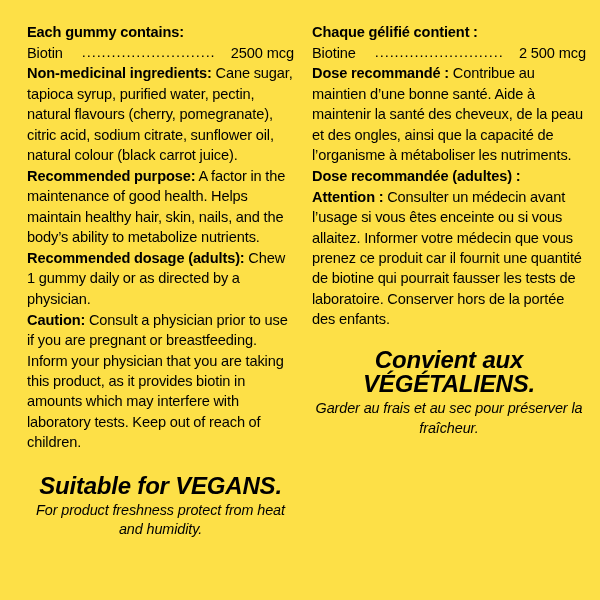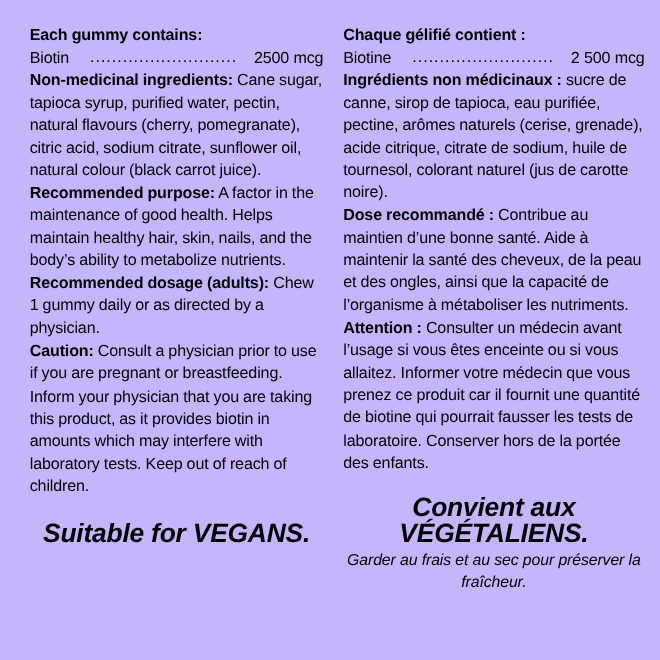--- a/index.html
+++ b/index.html
@@ -12,21 +12,21 @@
     width: 600px;
     height: 600px;
     overflow: hidden;
     font-family: "Liberation Sans", sans-serif;
     color: #000000;
   }
   .label-panel {
     position: relative;
     width: 600px;
     height: 600px;
-    background: #c4b5fd;
+    background: #fde047;
     box-sizing: border-box;
     display: flex;
     flex-direction: row;
     align-items: flex-start;
     padding: 22px 14px 0 27px;
   }
   .column {
     box-sizing: border-box;
   }
   .column-en {
@@ -119,39 +119,42 @@
     <p class="para"><b>Recommended dosage (adults):</b><span> Chew 1 gummy daily or as directed by a physician.</span></p>
 
     <p class="para"><b>Caution:</b><span> Consult a physician prior to use if you are pregnant or breastfeeding. Inform your physician that you are taking this product, as it provides biotin in amounts which may interfere with laboratory tests. Keep out of reach of children.</span></p>
 
     <div class="spacer-en-vegan"></div>
 
     <p class="vegan-head">Suitable for VEGANS.</p>
 
     <div class="spacer-en-note"></div>
 
+    <p class="vegan-note">For product freshness protect from heat and humidity.</p>
 
   </div>
 
   <div class="column column-fr">
 
     <p class="para">
       <b>Chaque gélifié contient :</b>
     </p>
 
     <div class="dotline">
       <span class="dl-name">Biotine</span>
       <span class="dl-leader">..............................................................................</span>
       <span class="dl-value">2 500 mcg</span>
     </div>
 
-    <p class="para"><b>Ingrédients non médicinaux :</b><span> sucre de canne, sirop de tapioca, eau purifiée, pectine, arômes naturels (cerise, grenade), acide citrique, citrate de sodium, huile de tournesol, colorant naturel (jus de carotte noire).</span></p>
 
     <p class="para"><b>Dose recommandé :</b><span> Contribue au maintien d’une bonne santé. Aide à maintenir la santé des cheveux, de la peau et des ongles, ainsi que la capacité de l’organisme à métaboliser les nutriments.</span></p>
 
+    <p class="para">
+      <b>Dose recommandée (adultes) :</b>
+    </p>
 
     <p class="para"><b>Attention :</b><span> Consulter un médecin avant l’usage si vous êtes enceinte ou si vous allaitez. Informer votre médecin que vous prenez ce produit car il fournit une quantité de biotine qui pourrait fausser les tests de laboratoire. Conserver hors de la portée des enfants.</span></p>
 
     <div class="spacer-fr-vegan"></div>
 
     <p class="vegan-head">Convient aux VÉGÉTALIENS.</p>
 
     <div class="spacer-fr-note"></div>
 
     <p class="vegan-note">Garder au frais et au sec pour préserver la fraîcheur.</p>

